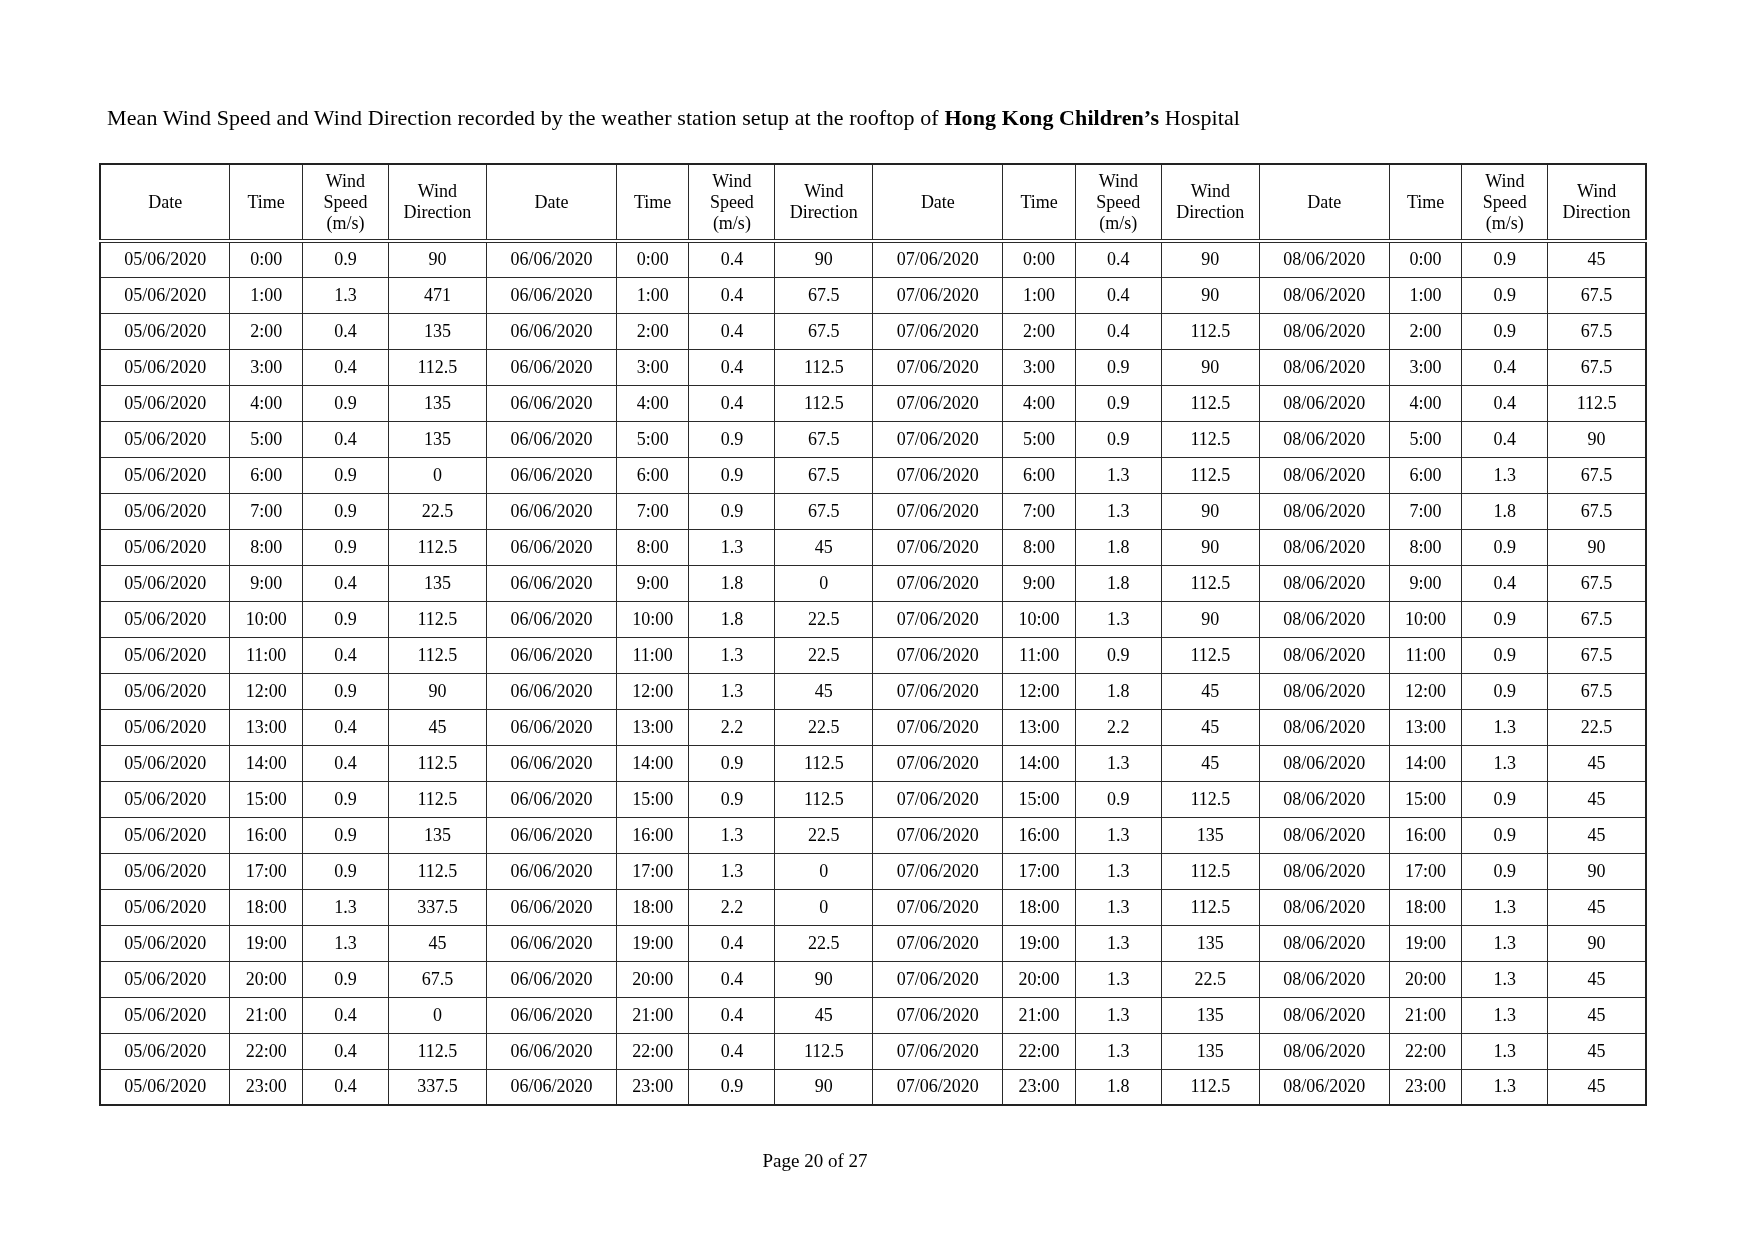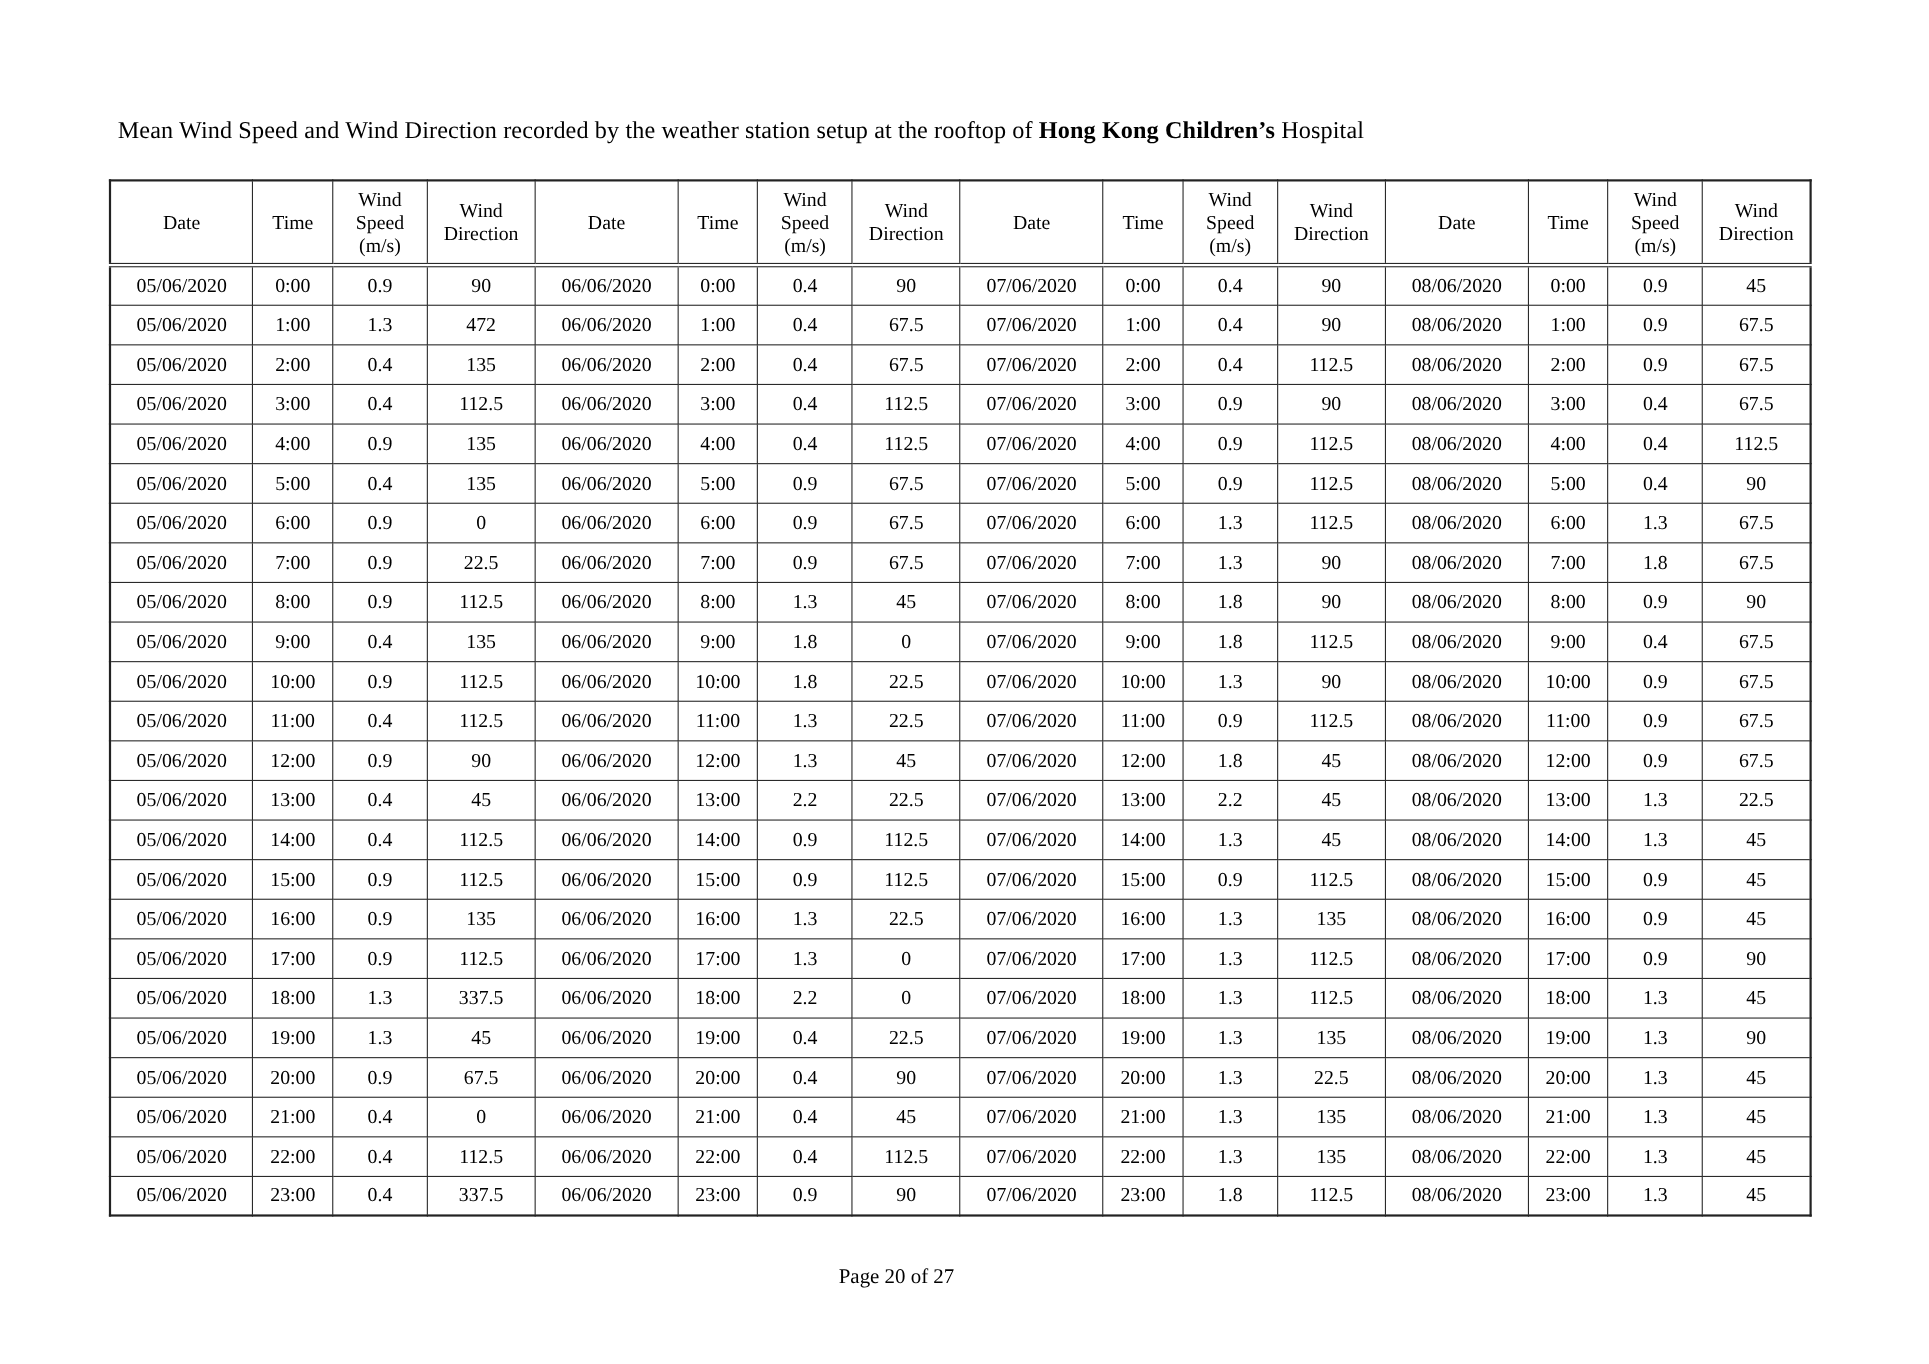--- a/index.html
+++ b/index.html
@@ -125,21 +125,21 @@
           <td>90</td>
           <td>08/06/2020</td>
           <td>0:00</td>
           <td>0.9</td>
           <td>45</td>
         </tr>
         <tr>
           <td>05/06/2020</td>
           <td>1:00</td>
           <td>1.3</td>
-          <td>472</td>
+          <td>471</td>
           <td>06/06/2020</td>
           <td>1:00</td>
           <td>0.4</td>
           <td>67.5</td>
           <td>07/06/2020</td>
           <td>1:00</td>
           <td>0.4</td>
           <td>90</td>
           <td>08/06/2020</td>
           <td>1:00</td>

